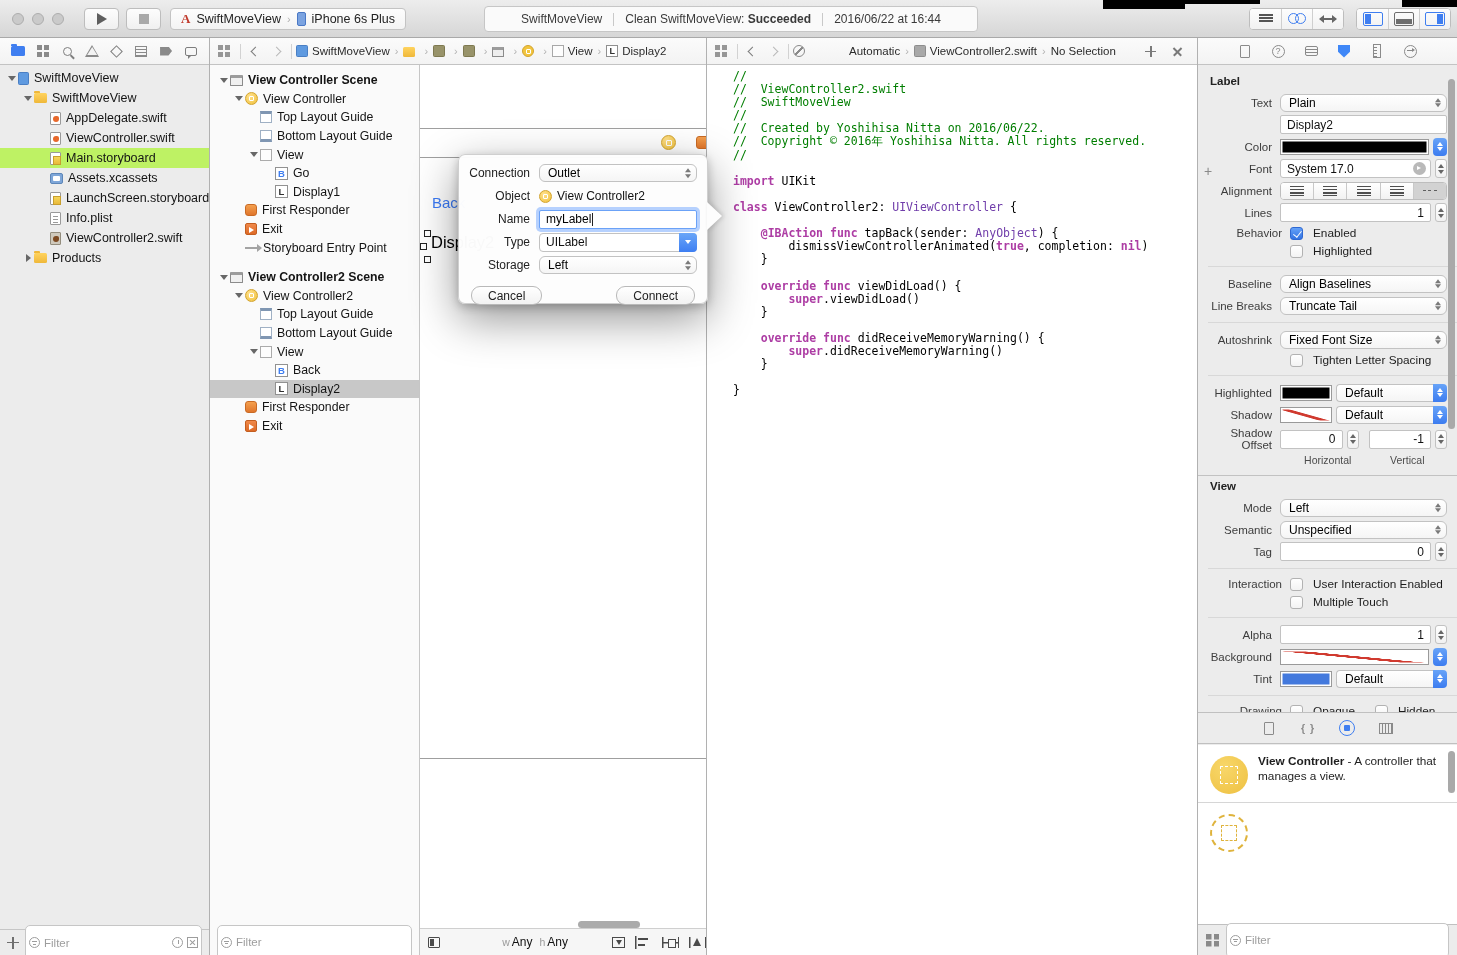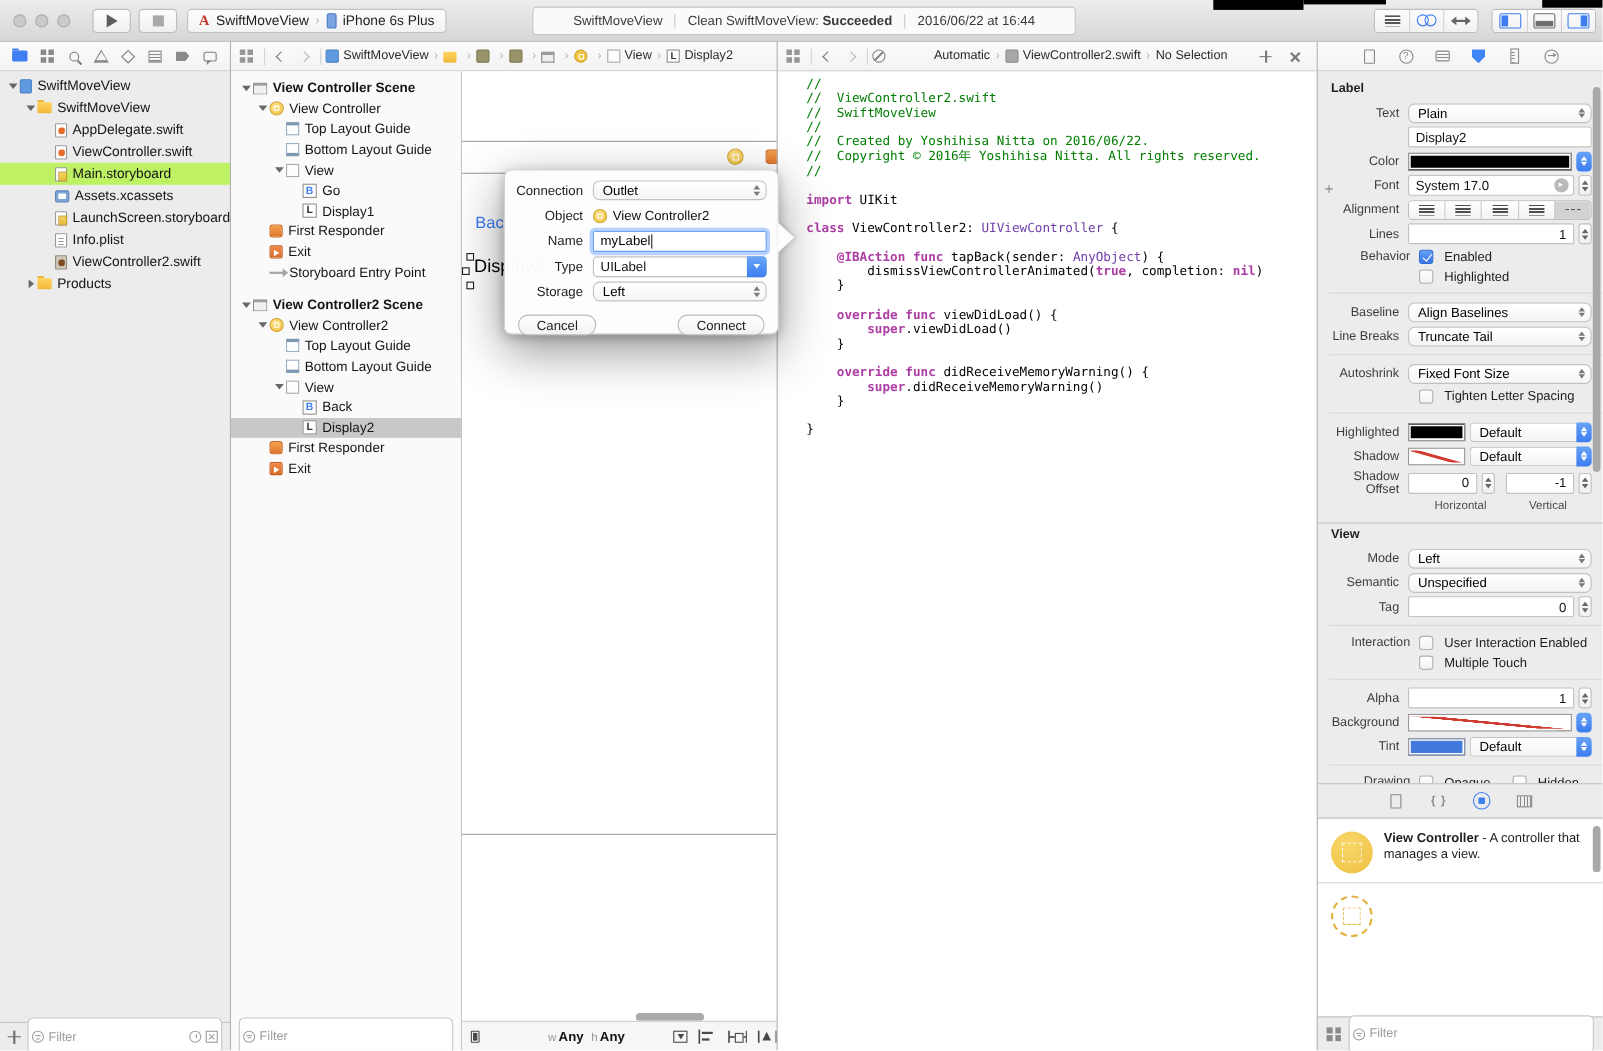--- a/index.html
+++ b/index.html
@@ -158,21 +158,21 @@
 #sc-hdr-fr{position:absolute;width:13px;height:13px;background:linear-gradient(#f4a04e,#e0762c);border:1px solid #c96a24;border-radius:3px}
 #back-btn{position:absolute;color:#3b7bf7;font-size:15px}
 #disp-lbl{position:absolute;color:#000;font-size:16.5px}
 .handle{position:absolute;width:7px;height:7px;background:#fff;border:1px solid #222;z-index:2}
 #cv-hscroll{position:absolute;height:7px;border-radius:3.5px;background:#ababab}
 .botbar{position:absolute;left:0;right:0;bottom:0;height:27px;background:#f6f6f6;border-top:1px solid #cfcfcf;display:flex;align-items:center}
 .panel-ic{width:14px;height:11px;border:1.5px solid #4a4a4a;border-radius:1px;position:relative}
 .panel-ic i{position:absolute;left:1px;top:1px;bottom:1px;width:4px;background:#4a4a4a}
 .szw{display:flex;align-items:baseline;gap:2px;font-size:12px}
 .szw .k{color:#9a9a9a;font-size:10.5px}
-.szw .v{color:#111;font-weight:bold}
+.szw .v{color:#111;font-weight:normal}
 .cst{width:17px;height:13px;position:relative;flex:none}
 .cst-embed{border:1.5px solid #4a4a4a;width:13px;height:11px;margin-top:1px}
 .cst-embed::after{content:"";position:absolute;left:3px;top:2px;border-top:5px solid #4a4a4a;border-left:3px solid transparent;border-right:3px solid transparent}
 .cst-align{background:linear-gradient(#4a4a4a,#4a4a4a) 0 0/1.5px 13px no-repeat,linear-gradient(#4a4a4a,#4a4a4a) 3px 2px/10px 2px no-repeat,linear-gradient(#4a4a4a,#4a4a4a) 3px 8px/7px 2px no-repeat}
 .cst-pin{background:linear-gradient(#4a4a4a,#4a4a4a) 0 1px/1.5px 11px no-repeat,linear-gradient(#4a4a4a,#4a4a4a) 15.5px 1px/1.5px 11px no-repeat,linear-gradient(#4a4a4a,#4a4a4a) 1px 6px/15px 1.5px no-repeat}
 .cst-pin::after{content:"";position:absolute;left:5.5px;top:3px;width:6px;height:7px;background:#f6f6f6;border:1.5px solid #4a4a4a}
 .cst-res{background:linear-gradient(#4a4a4a,#4a4a4a) 0 1px/1.5px 11px no-repeat,linear-gradient(#4a4a4a,#4a4a4a) 15.5px 1px/1.5px 11px no-repeat}
 .cst-res::after{content:"";position:absolute;left:4px;top:2.5px;border-bottom:8px solid #4a4a4a;border-left:4.5px solid transparent;border-right:4.5px solid transparent}
 
 

